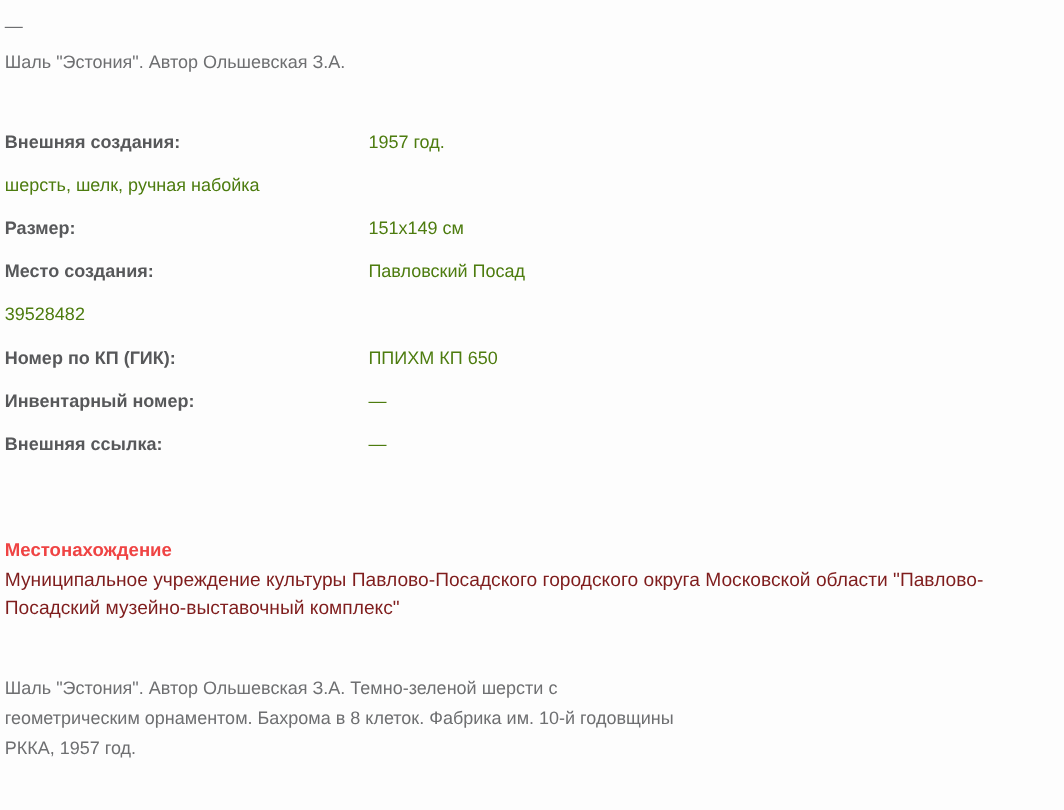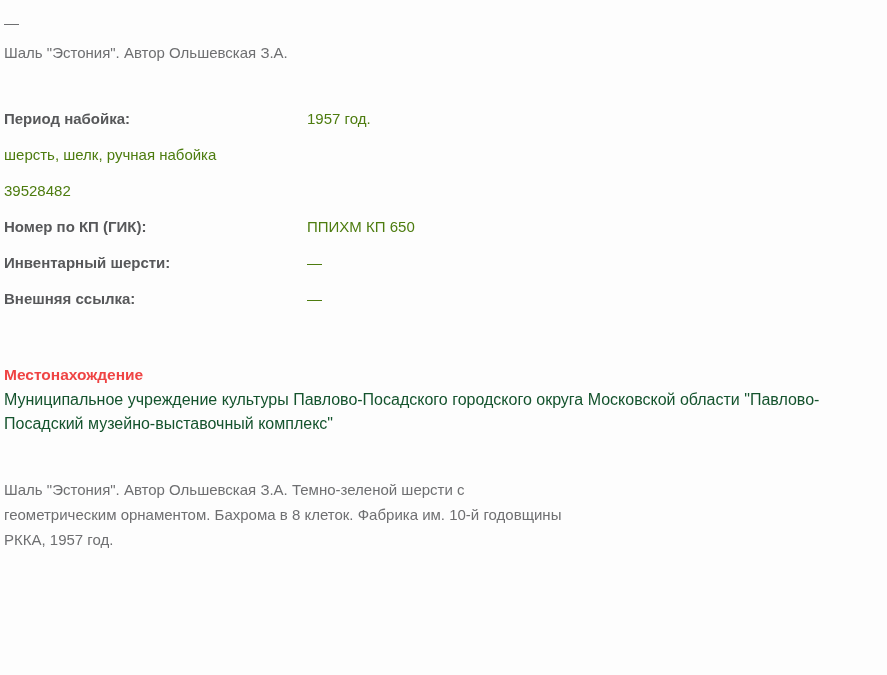--- a/index.html
+++ b/index.html
@@ -12,33 +12,33 @@
     overflow: hidden;
   }
   .page { padding: 8px 4px 0 4px; width: 887px; }
 
   
   .header-line { line-height: 30px; color: #6e6f71; }
 
   
   .fields { padding-top: 40px; }
   .field-row { display: flex; margin-bottom: 15px; line-height: 21px; }
-  .field-row:last-child { margin-bottom: 4px; }
+  .field-row:last-child { margin-bottom: 16px; }
   .field-label { width: 303px; flex: 0 0 303px; font-weight: bold; color: #57585a; }
   .field-value { color: #4d7c0f; }
 
   
   .location { padding-top: 51px; }
   .location-heading { font-weight: bold; color: #ef4444; line-height: 21px; font-size: 15.5px; }
   .location-link {
     display: block;
     margin-top: 3px;
     line-height: 24px;
     font-size: 16px;
-    color: #14532d;
+    color: #7f1d1d;
     text-decoration: none;
     max-width: 883px;
     cursor: pointer;
   }
 
   
   .description {
     padding-top: 41px;
     max-width: 565px;
     line-height: 25px;
@@ -50,35 +50,43 @@
 
 <div class="page">
 
   <div class="header">
     <div class="header-line">—</div>
     <div class="header-line">Шаль "Эстония". Автор Ольшевская З.А.</div>
   </div>
 
   <div class="fields">
     <div class="field-row">
-      <div class="field-label">Период набойка:</div>
+      <div class="field-label">Внешняя создания:</div>
       <div class="field-value">1957 год.</div>
     </div>
     <div class="field-row">
       <div class="field-value">шерсть, шелк, ручная набойка</div>
+    </div>
+    <div class="field-row">
+      <div class="field-label">Размер:</div>
+      <div class="field-value">151x149 см</div>
+    </div>
+    <div class="field-row">
+      <div class="field-label">Место создания:</div>
+      <div class="field-value">Павловский Посад</div>
     </div>
     <div class="field-row">
       <div class="field-value">39528482</div>
     </div>
     <div class="field-row">
       <div class="field-label">Номер по КП (ГИК):</div>
       <div class="field-value">ППИХМ КП 650</div>
     </div>
     <div class="field-row">
-      <div class="field-label">Инвентарный шерсти:</div>
+      <div class="field-label">Инвентарный номер:</div>
       <div class="field-value">—</div>
     </div>
     <div class="field-row">
       <div class="field-label">Внешняя ссылка:</div>
       <div class="field-value">—</div>
     </div>
   </div>
 
   <div class="location">
     <div class="location-heading">Местонахождение</div>

